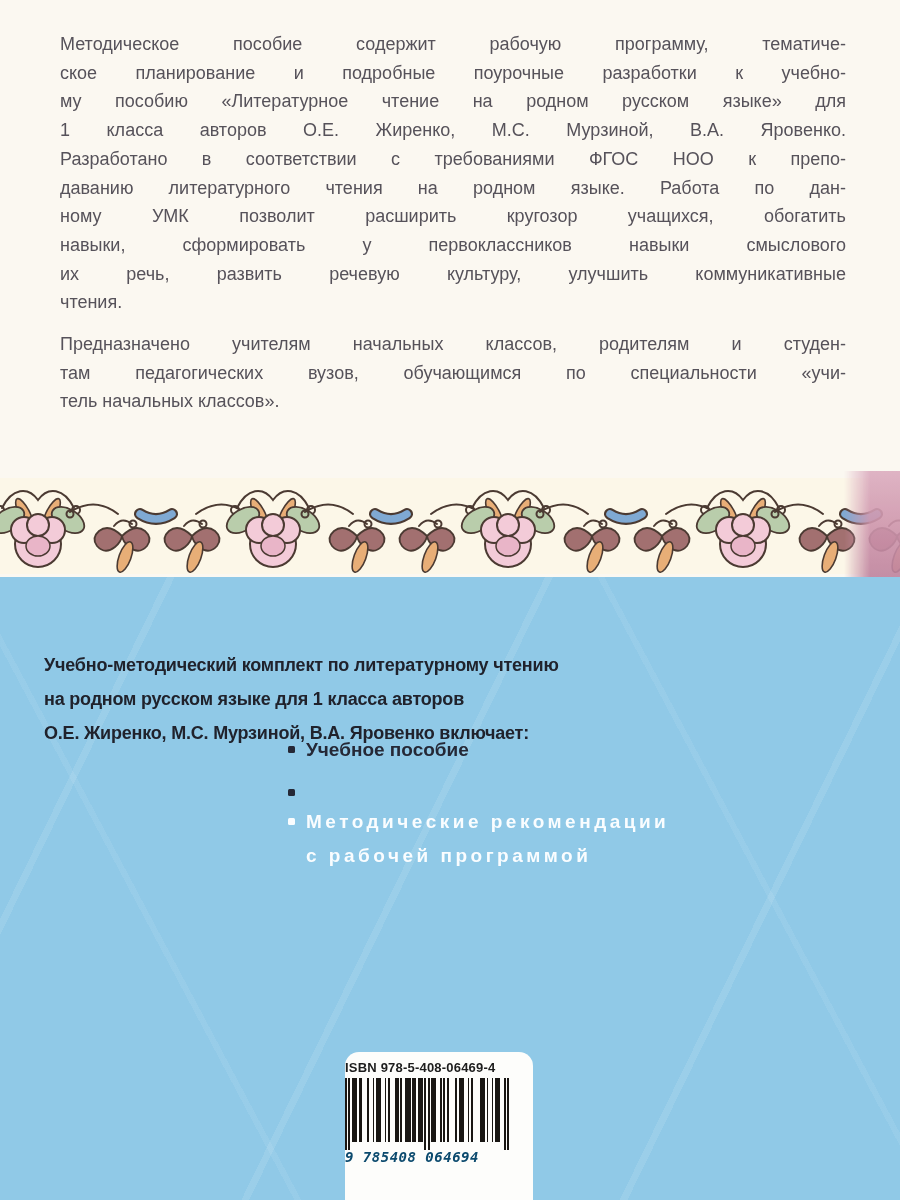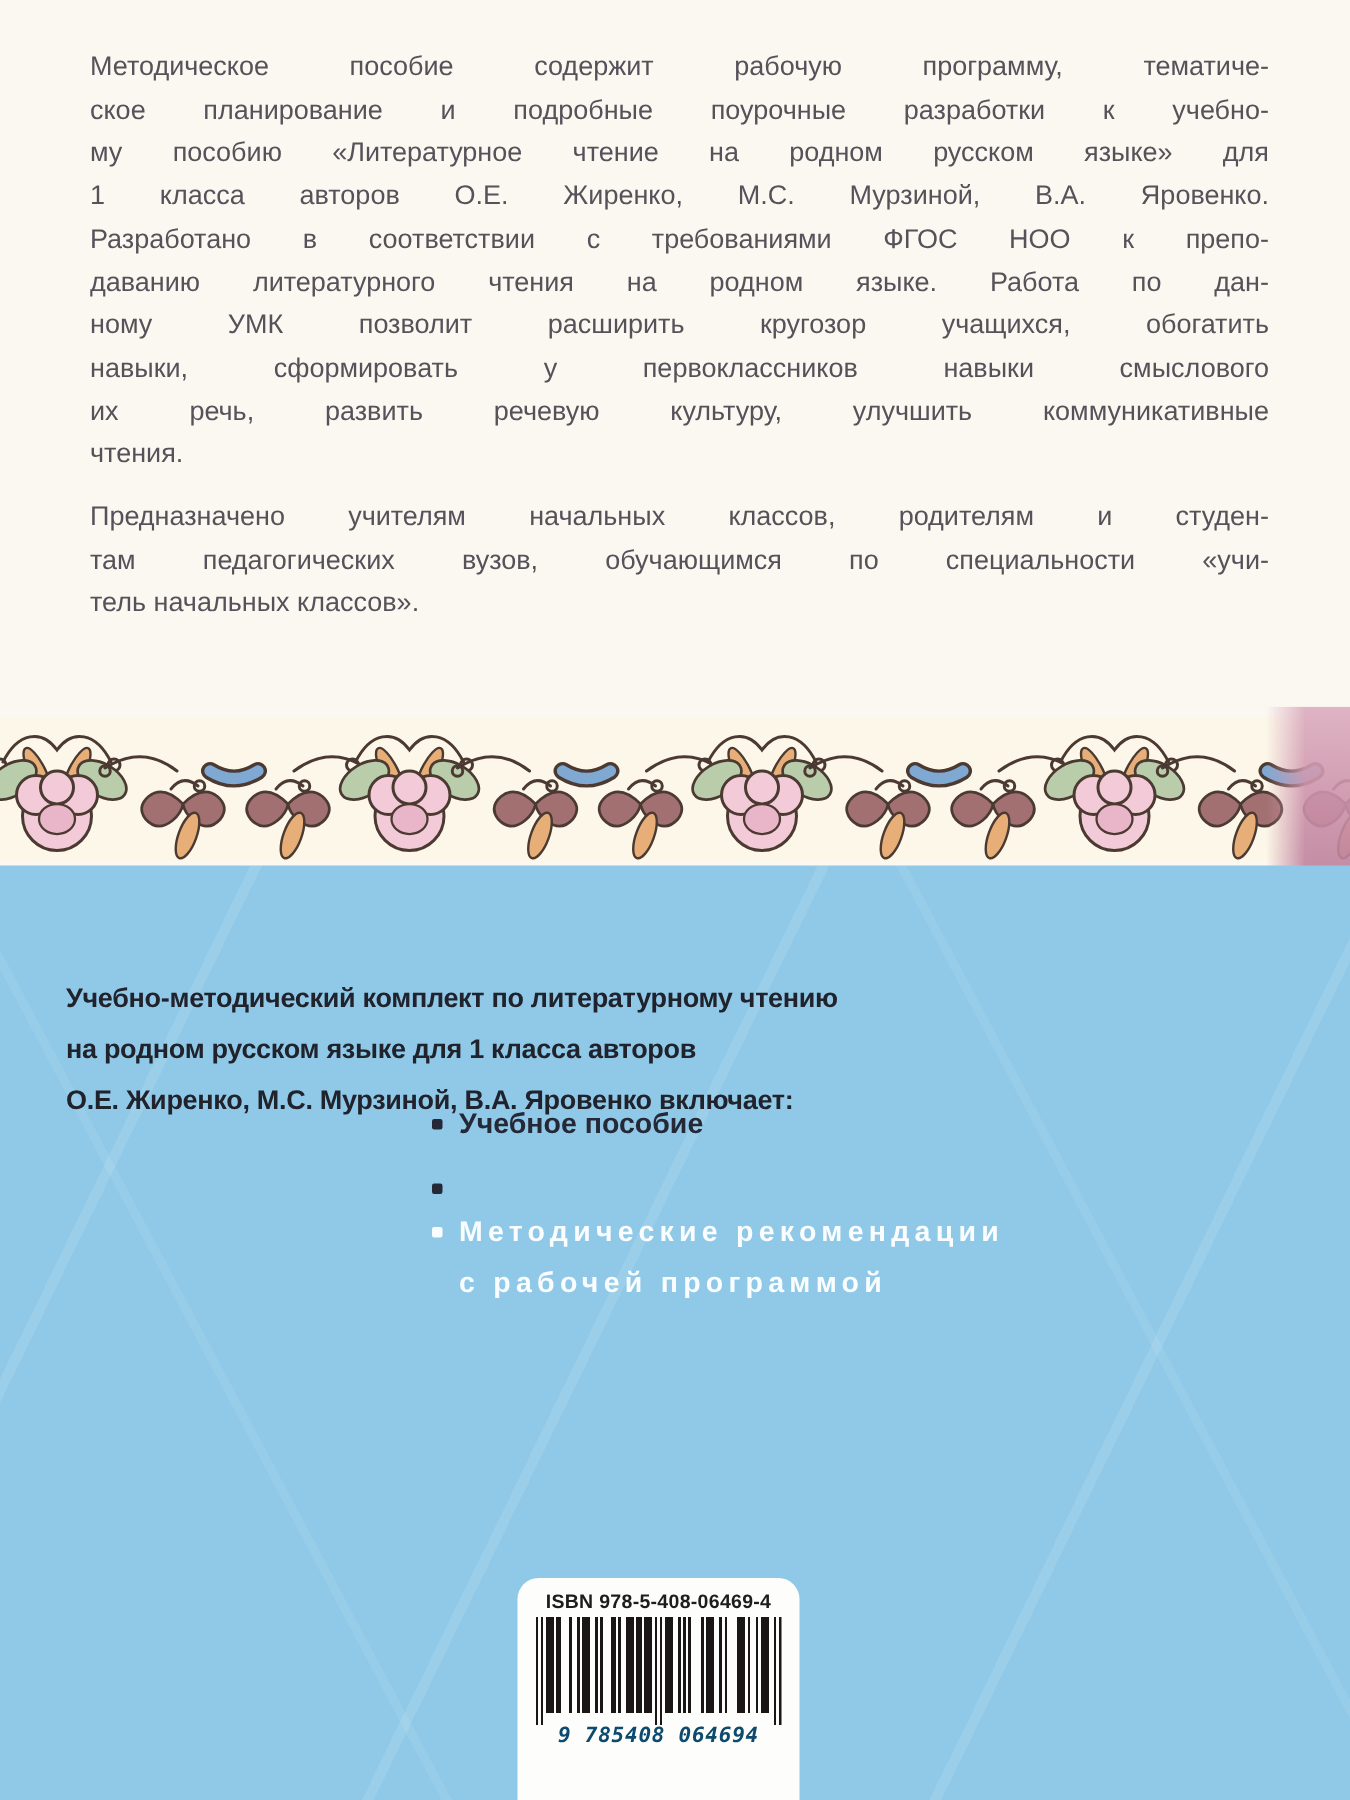--- a/index.html
+++ b/index.html
@@ -66,21 +66,21 @@
   .item .bullet{flex:0 0 auto;width:7px;height:7px;margin:13px 11px 0 0;border-radius:1.5px;}
   .item.dark{color:var(--item-dark,#252836);}
   .item.dark .bullet{background:var(--item-dark,#252836);}
   .item.white{color:var(--item-white,#fafdff);letter-spacing:3.5px;justify-content:space-between;}
   .item.white .bullet{background:var(--item-white,#fafdff);}
 
   
   .isbn-card{
     position:absolute;left:345px;top:1052px;width:188px;height:148px;
     background:#fdfdfb;border-radius:14px 14px 0 0;
-    display:flex;flex-direction:column;align-items:center;
+    display:flex;flex-direction:column;
   }
   .isbn-text{
     margin-top:8px;font-size:13px;font-weight:700;letter-spacing:.2px;
     color:#1d1d1d;white-space:nowrap;
   }
   .barcode-svg{margin-top:3px;display:block;}
   .barcode-digits{
     margin-top:-1px;font-family:"DejaVu Sans Mono", monospace;
     font-size:14px;font-weight:700;color:#0c4a6e;letter-spacing:.5px;white-space:nowrap;font-style:italic;
   }

